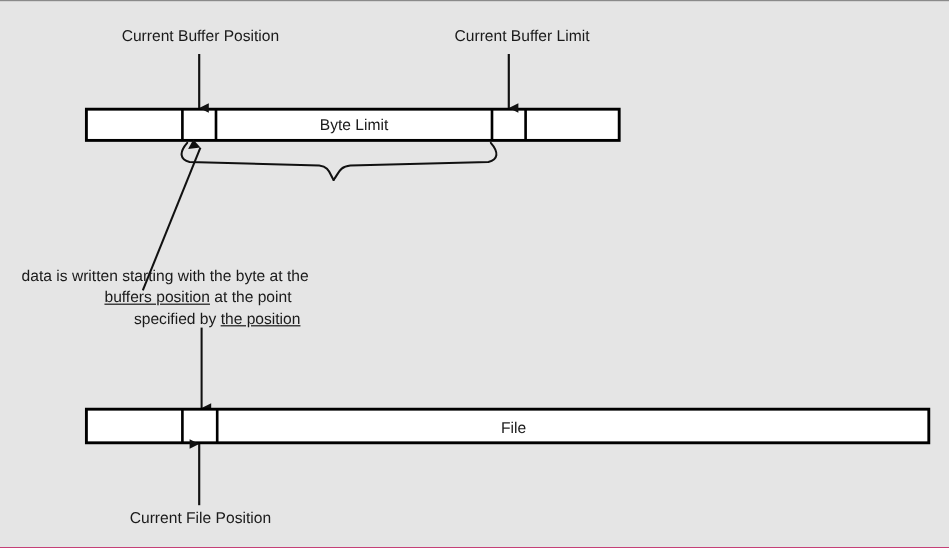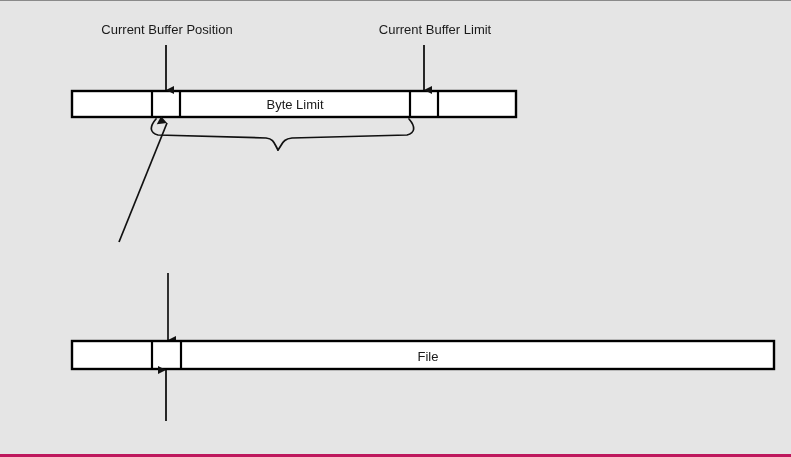--- a/index.html
+++ b/index.html
@@ -9,21 +9,21 @@
   body {
     background: #ffffff;
     font-family: "Liberation Sans", sans-serif;
   }
   #canvas {
     position: relative;
     width: 791px;
     height: 457px;
     background: #e5e5e5;
     border-top: 1px solid #8a8a8a;
-    border-bottom: 3px solid #be185d;
+    border-bottom: 1px solid #be185d;
     box-sizing: border-box;
     overflow: hidden;
   }
   #vector {
     position: absolute;
     left: 0;
     top: 0;
     width: 791px;
     height: 457px;
   }
@@ -109,15 +109,25 @@
   </svg>
 
   <div class="lbl lbl-center" style="left:167px; top:21px;">Current Buffer Position</div>
 
   <div class="lbl lbl-center" style="left:435px; top:21px;">Current Buffer Limit</div>
 
   <div class="box-label" style="left:295px; top:103px;">Byte Limit</div>
 
   <div class="box-label" style="left:428px; top:355px;text-align:right;">File</div>
 
+  <div class="lbl lbl-center" style="left:167px; top:423px;">Current File Position</div>
 
+  <div id="note">
+    <div class="l1">data is written starting with the byte at the</div>
+    <div class="l2">
+      <span class="u">buffers position</span><span> at the point</span>
+    </div>
+    <div class="l3">
+      <span>specified by </span><span class="u">the position</span>
+    </div>
+  </div>
 
 </div>
 
 </body></html>

